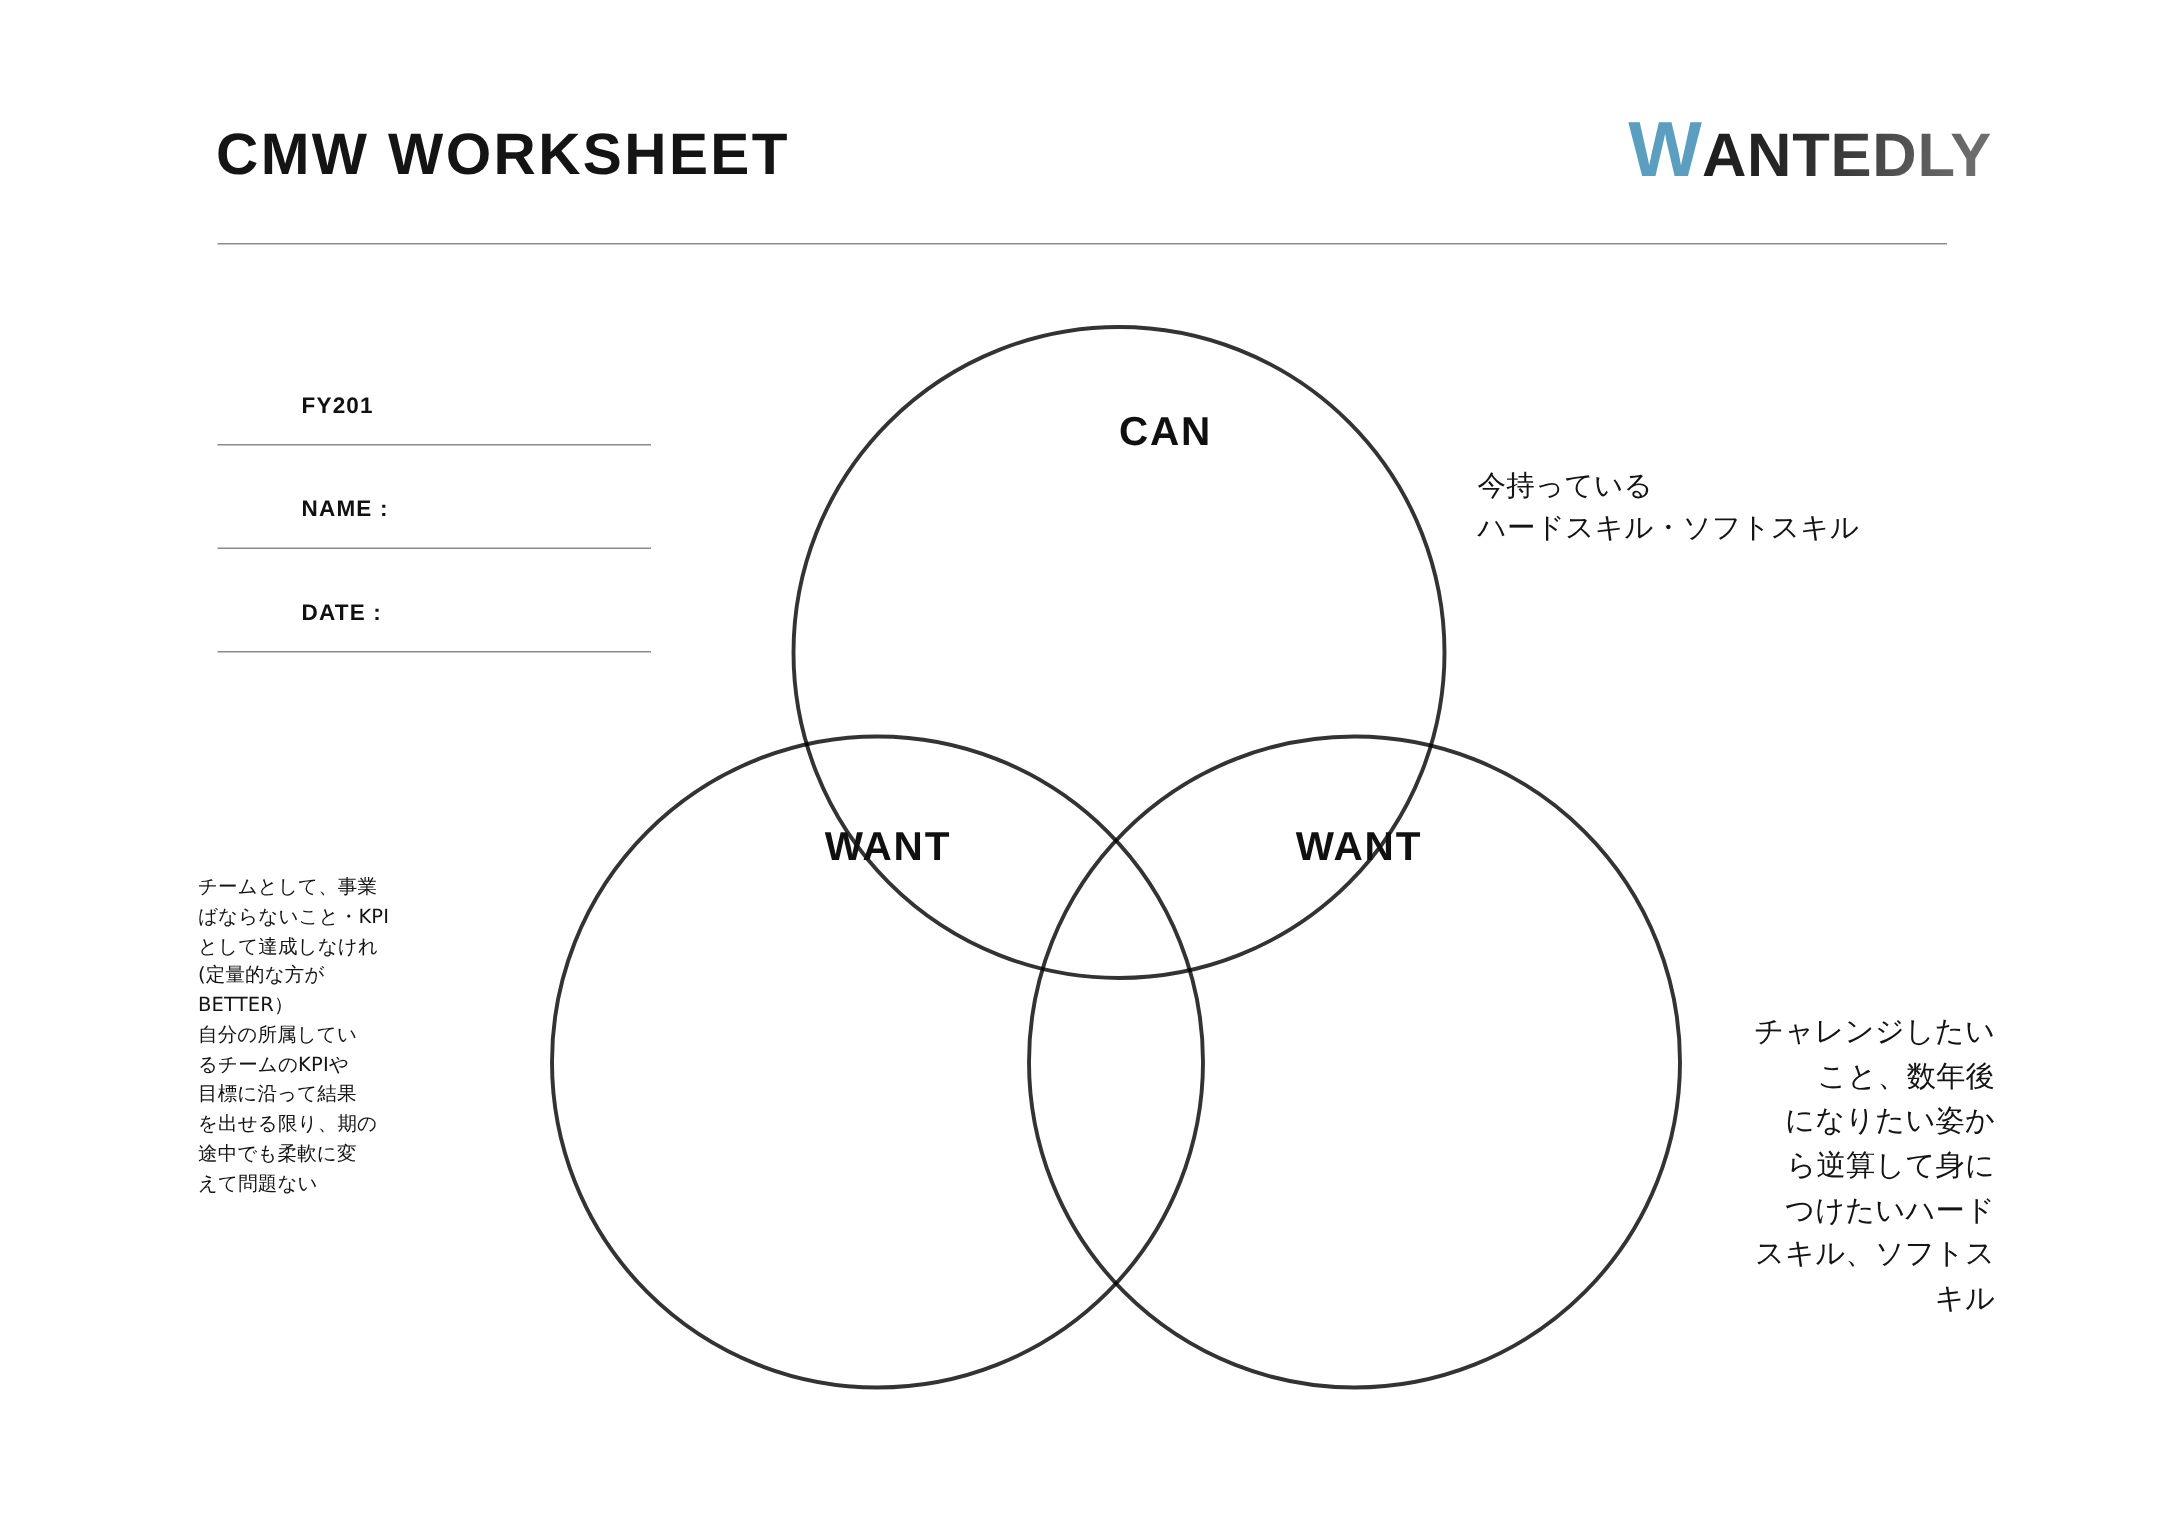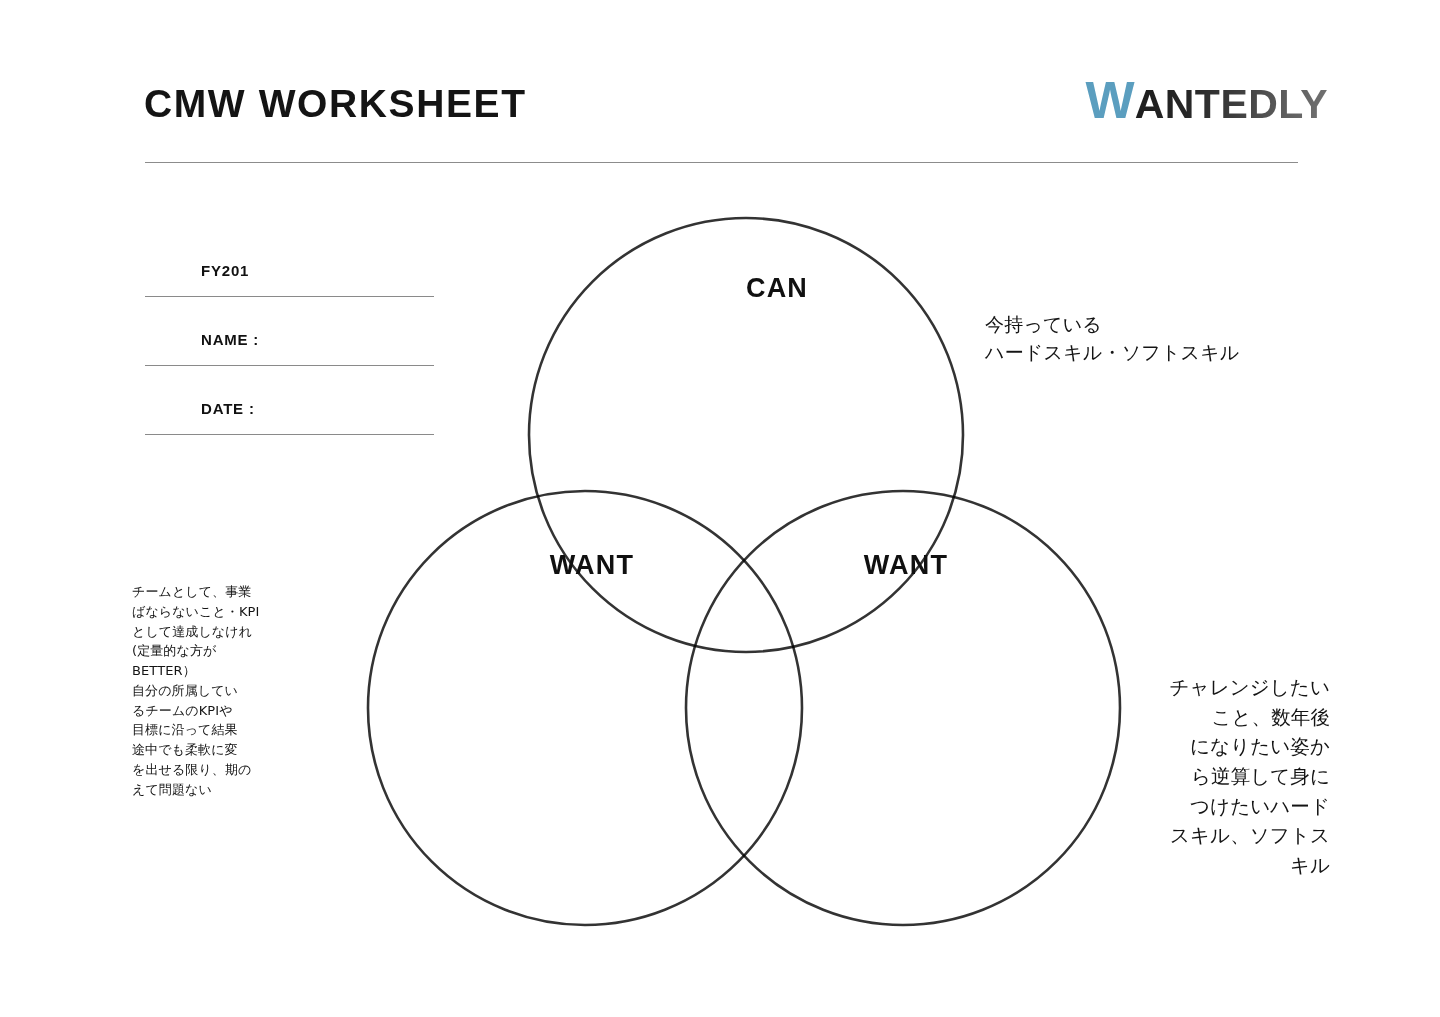--- a/index.html
+++ b/index.html
@@ -212,22 +212,22 @@
 
   <div class="annotation" id="annotation-must">
     <span>チームとして、事業</span>
     <span>ばならないこと・KPI</span>
     <span>として達成しなけれ</span>
     <span>(定量的な方が</span>
     <span>BETTER）</span>
     <span>自分の所属してい</span>
     <span>るチームのKPIや</span>
     <span>目標に沿って結果</span>
+    <span>を出せる限り、期の</span>
     <span>途中でも柔軟に変</span>
-    <span>を出せる限り、期の</span>
     <span>えて問題ない</span>
   </div>
 
   <div class="annotation" id="annotation-want">
     <span>チャレンジしたい</span>
     <span>こと、数年後</span>
     <span>になりたい姿か</span>
     <span>ら逆算して身に</span>
     <span>つけたいハード</span>
     <span>スキル、ソフトス</span>

